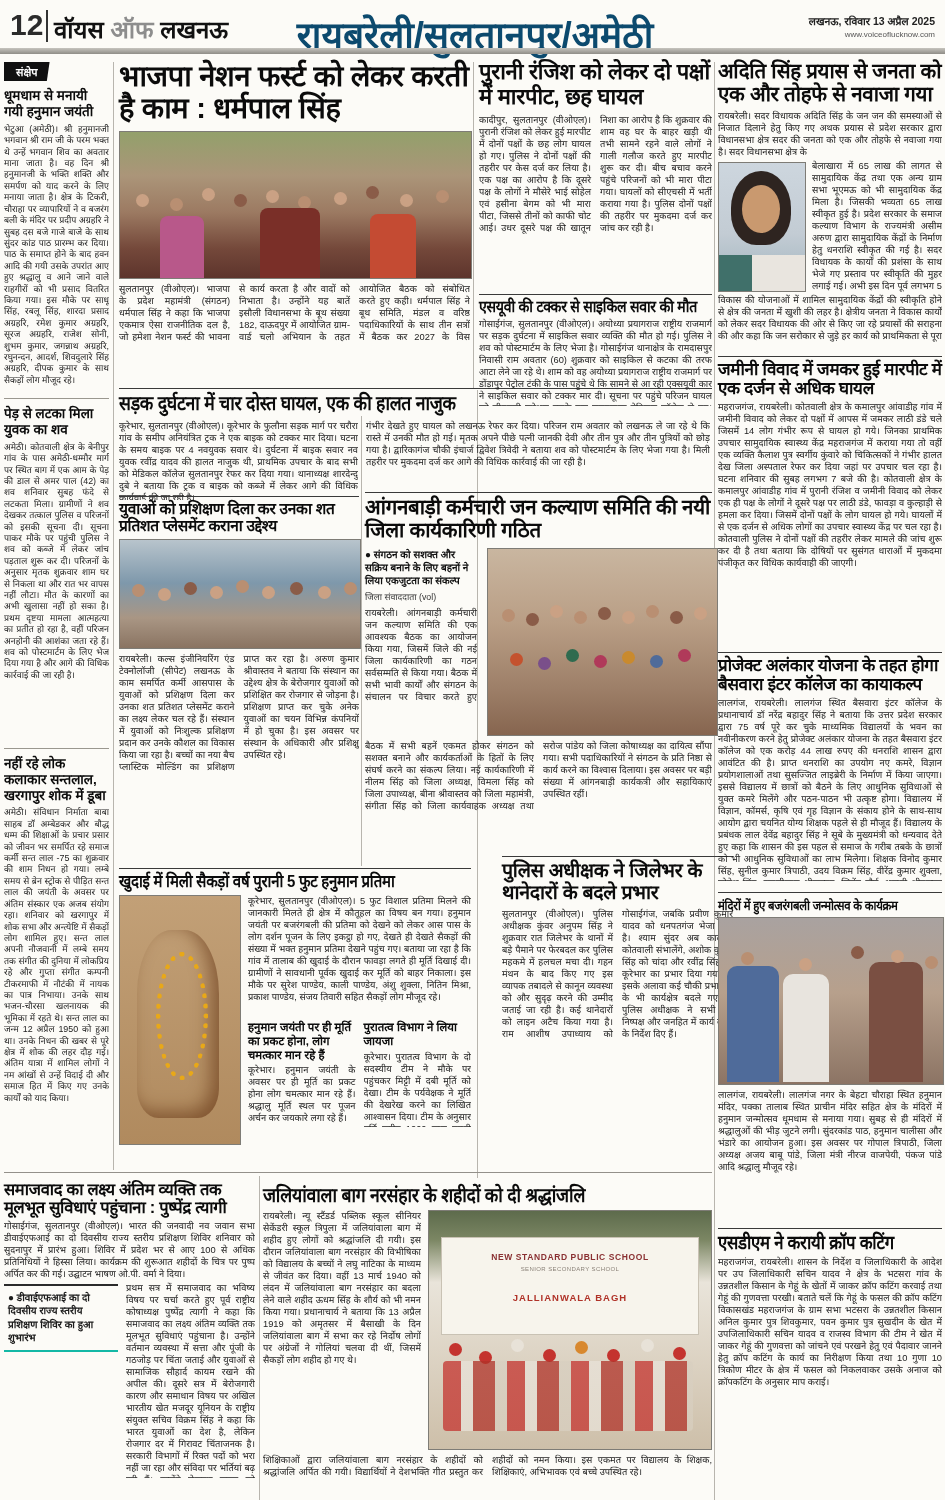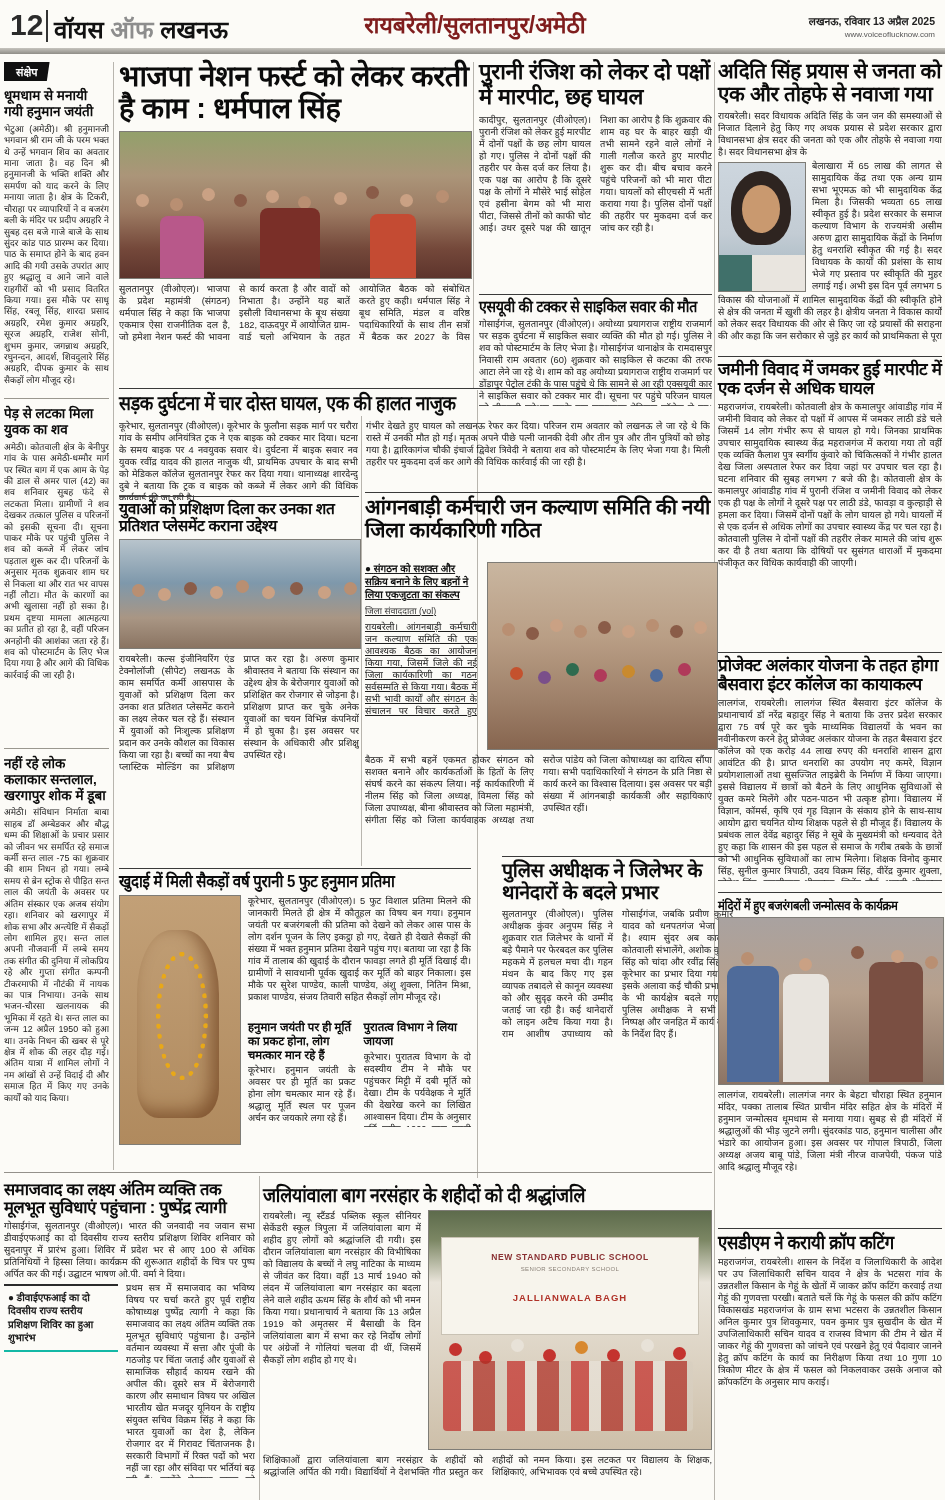--- a/index.html
+++ b/index.html
@@ -22,21 +22,21 @@
   .brief-body{font-size:8.9px;line-height:11.4px;text-align:justify;overflow:hidden;color:#222;}
   .brief-sep{height:1px;background:#9a978f;margin:6px 0 2px;}
   .deckcell{font-size:10px;font-weight:700;line-height:1.3;color:#111;}
   .byline{font-size:8.8px;color:#333;font-weight:400;margin:4px 0;}
   .subhed{font-size:11.5px;font-weight:900;line-height:1.2;margin:4px 0 2px;color:#0b0b0b;}
   .inset{float:left;width:106px;border-top:2px solid #2b2b2b;border-bottom:2px solid #14b8a6;
          padding:5px 4px;margin:2px 8px 2px 0;font-size:10px;font-weight:900;line-height:1.35;}
   .mast-num{font-size:30px;font-weight:900;color:#2b2b2b;}
   .mast-name{font-size:24px;font-weight:700;color:#111;}
   .mast-name .mid{color:#8d8d8d;}
-  .mast-ed{font-size:23px;font-weight:900;text-align:center;color:#7f1d1d;}
+  .mast-ed{font-size:37px;font-weight:900;text-align:center;color:#0c4a6e;}
   .mast-date{font-size:10.5px;font-weight:700;color:#222;text-align:right;}
   .mast-url{font-size:8px;color:#555;text-align:right;}
   .banner{position:absolute;left:12px;top:26px;right:12px;height:88px;background:#f7f4ec;border:1px solid #c9c2b4;
           text-align:center;padding-top:8px;}
   .banner .l1{font-size:8.5px;font-weight:700;color:#8a3032;letter-spacing:.6px;}
   .banner .l2{font-size:6px;color:#8a8178;letter-spacing:.4px;display:block;margin-top:2px;}
   .banner .l3{font-size:9.5px;font-weight:900;color:#b03228;letter-spacing:1px;display:block;margin-top:20px;}
   .statue{position:absolute;left:17px;top:34px;width:82px;height:188px;background:linear-gradient(160deg,#d4archive 0,#d4722f 0,#c96a2e 55%,#a8511f 100%);
           border-radius:42% 42% 26% 26%/34% 34% 16% 16%;box-shadow:inset -8px -6px 18px rgba(90,40,10,.55);}
   .garland{position:absolute;left:36px;top:56px;width:42px;height:118px;border:5px dotted #e8a818;border-radius:50%;}
@@ -101,21 +101,21 @@
   <div class="abs btop" style="left:119px;top:496px;width:240px;">
     <div class="hl" style="font-size:15.5px;">युवाओं को प्रशिक्षण दिला कर उनका शत प्रतिशत प्लेसमेंट कराना उद्देश्य</div>
     <div class="ph" style="width:100%;height:108px;margin-top:4px;background:linear-gradient(180deg,#b8c4cc 0%,#7e98ab 40%,#a99684 72%,#8a7462 100%);">
       <span class="heads" style="left:12px;top:44px;background:#b98f72;box-shadow:26px 4px 0 #caa184,52px -2px 0 #8a5c48,78px 2px 0 #caa184,104px -4px 0 #b98f72,130px 2px 0 #caa184,158px -2px 0 #8a5c48,186px 2px 0 #caa184,212px -2px 0 #b98f72;"></span>
     </div>
     <div class="bodytxt cols2" style="height:208px;margin-top:4px;">रायबरेली। कल्स इंजीनियरिंग एंड टेक्नोलॉजी (सीपेट) लखनऊ के काम समर्पित कर्मी आसपास के युवाओं को प्रशिक्षण दिला कर उनका शत प्रतिशत प्लेसमेंट कराने का लक्ष्य लेकर चल रहे हैं। संस्थान में युवाओं को निःशुल्क प्रशिक्षण प्रदान कर उनके कौशल का विकास किया जा रहा है। बच्चों का नया बैच प्लास्टिक मोल्डिंग का प्रशिक्षण प्राप्त कर रहा है। अरुण कुमार श्रीवास्तव ने बताया कि संस्थान का उद्देश्य क्षेत्र के बेरोजगार युवाओं को प्रशिक्षित कर रोजगार से जोड़ना है। प्रशिक्षण प्राप्त कर चुके अनेक युवाओं का चयन विभिन्न कंपनियों में हो चुका है। इस अवसर पर संस्थान के अधिकारी और प्रशिक्षु उपस्थित रहे।</div>
   </div>
 
   <div class="abs btop" style="left:365px;top:492px;width:347px;">
     <div class="hl" style="font-size:20.5px;">आंगनबाड़ी कर्मचारी जन कल्याण समिति की नयी जिला कार्यकारिणी गठित</div>
-    <div style="display:flex;gap:10px;margin-top:20px;text-decoration:underline;">
+    <div style="display:flex;gap:10px;margin-top:6px;">
       <div style="width:112px;flex:none;">
         <div class="deckcell">
           <span>●</span>
           <span>संगठन को सशक्त और सक्रिय बनाने के लिए बहनों ने लिया एकजुटता का संकल्प</span>
         </div>
         <div class="byline">जिला संवाददाता (vol)</div>
         <div class="bodytxt" style="height:96px;">रायबरेली। आंगनबाड़ी कर्मचारी जन कल्याण समिति की एक आवश्यक बैठक का आयोजन किया गया, जिसमें जिले की नई जिला कार्यकारिणी का गठन सर्वसम्मति से किया गया। बैठक में सभी भावी कार्यों और संगठन के संचालन पर विचार करते हुए भविष्य के कामों की रूपरेखा तय की गई।</div>
       </div>
       <div class="ph" style="width:229px;height:186px;flex:none;background:linear-gradient(180deg,#c9b6a0 0%,#b99e85 40%,#9d7f68 75%,#86654f 100%);">
         <span class="heads" style="left:14px;top:60px;background:#b98f72;box-shadow:24px 4px 0 #8a5c48,48px -4px 0 #caa184,72px 2px 0 #b98f72,96px -2px 0 #8a5c48,120px 2px 0 #caa184,144px -4px 0 #b98f72,168px 2px 0 #8a5c48,192px -2px 0 #caa184;"></span>
@@ -222,16 +222,16 @@
       <div class="ph" style="flex:1;height:238px;background:linear-gradient(180deg,#5d6b4c 0%,#7b8663 12%,#e9e4da 30%,#ded5c6 58%,#cdbfa9 100%);">
         <div class="banner">
           <span class="l1">NEW STANDARD PUBLIC SCHOOL</span>
           <span class="l2">SENIOR SECONDARY SCHOOL</span>
           <span class="l3">JALLIANWALA BAGH</span>
         </div>
         <span class="heads" style="left:20px;top:132px;background:#c4332e;box-shadow:30px 8px 0 #c4332e,62px -4px 0 #e8e2d8,94px 6px 0 #c4332e,126px -2px 0 #d8882e,158px 6px 0 #c4332e,192px -4px 0 #e8e2d8,224px 4px 0 #c4332e;"></span>
         <span class="abs" style="left:14px;top:150px;width:250px;height:70px;background:repeating-linear-gradient(90deg,#c4332e 0 18px,#e8e2d8 18px 30px,#b03228 30px 52px,#d8cfc0 52px 64px);opacity:.75;border-radius:4px;"></span>
       </div>
     </div>
-    <div class="bodytxt cols2" style="height:30px;margin-top:4px;">शिक्षिकाओं द्वारा जलियांवाला बाग नरसंहार के शहीदों को श्रद्धांजलि अर्पित की गयी। विद्यार्थियों ने देशभक्ति गीत प्रस्तुत कर शहीदों को नमन किया। इस लटकत पर विद्यालय के शिक्षक, शिक्षिकाएं, अभिभावक एवं बच्चे उपस्थित रहे।</div>
+    <div class="bodytxt cols2" style="height:30px;margin-top:4px;">शिक्षिकाओं द्वारा जलियांवाला बाग नरसंहार के शहीदों को श्रद्धांजलि अर्पित की गयी। विद्यार्थियों ने देशभक्ति गीत प्रस्तुत कर शहीदों को नमन किया। इस एकमत पर विद्यालय के शिक्षक, शिक्षिकाएं, अभिभावक एवं बच्चे उपस्थित रहे।</div>
   </div>
 
 </div>
 
 </body></html>

